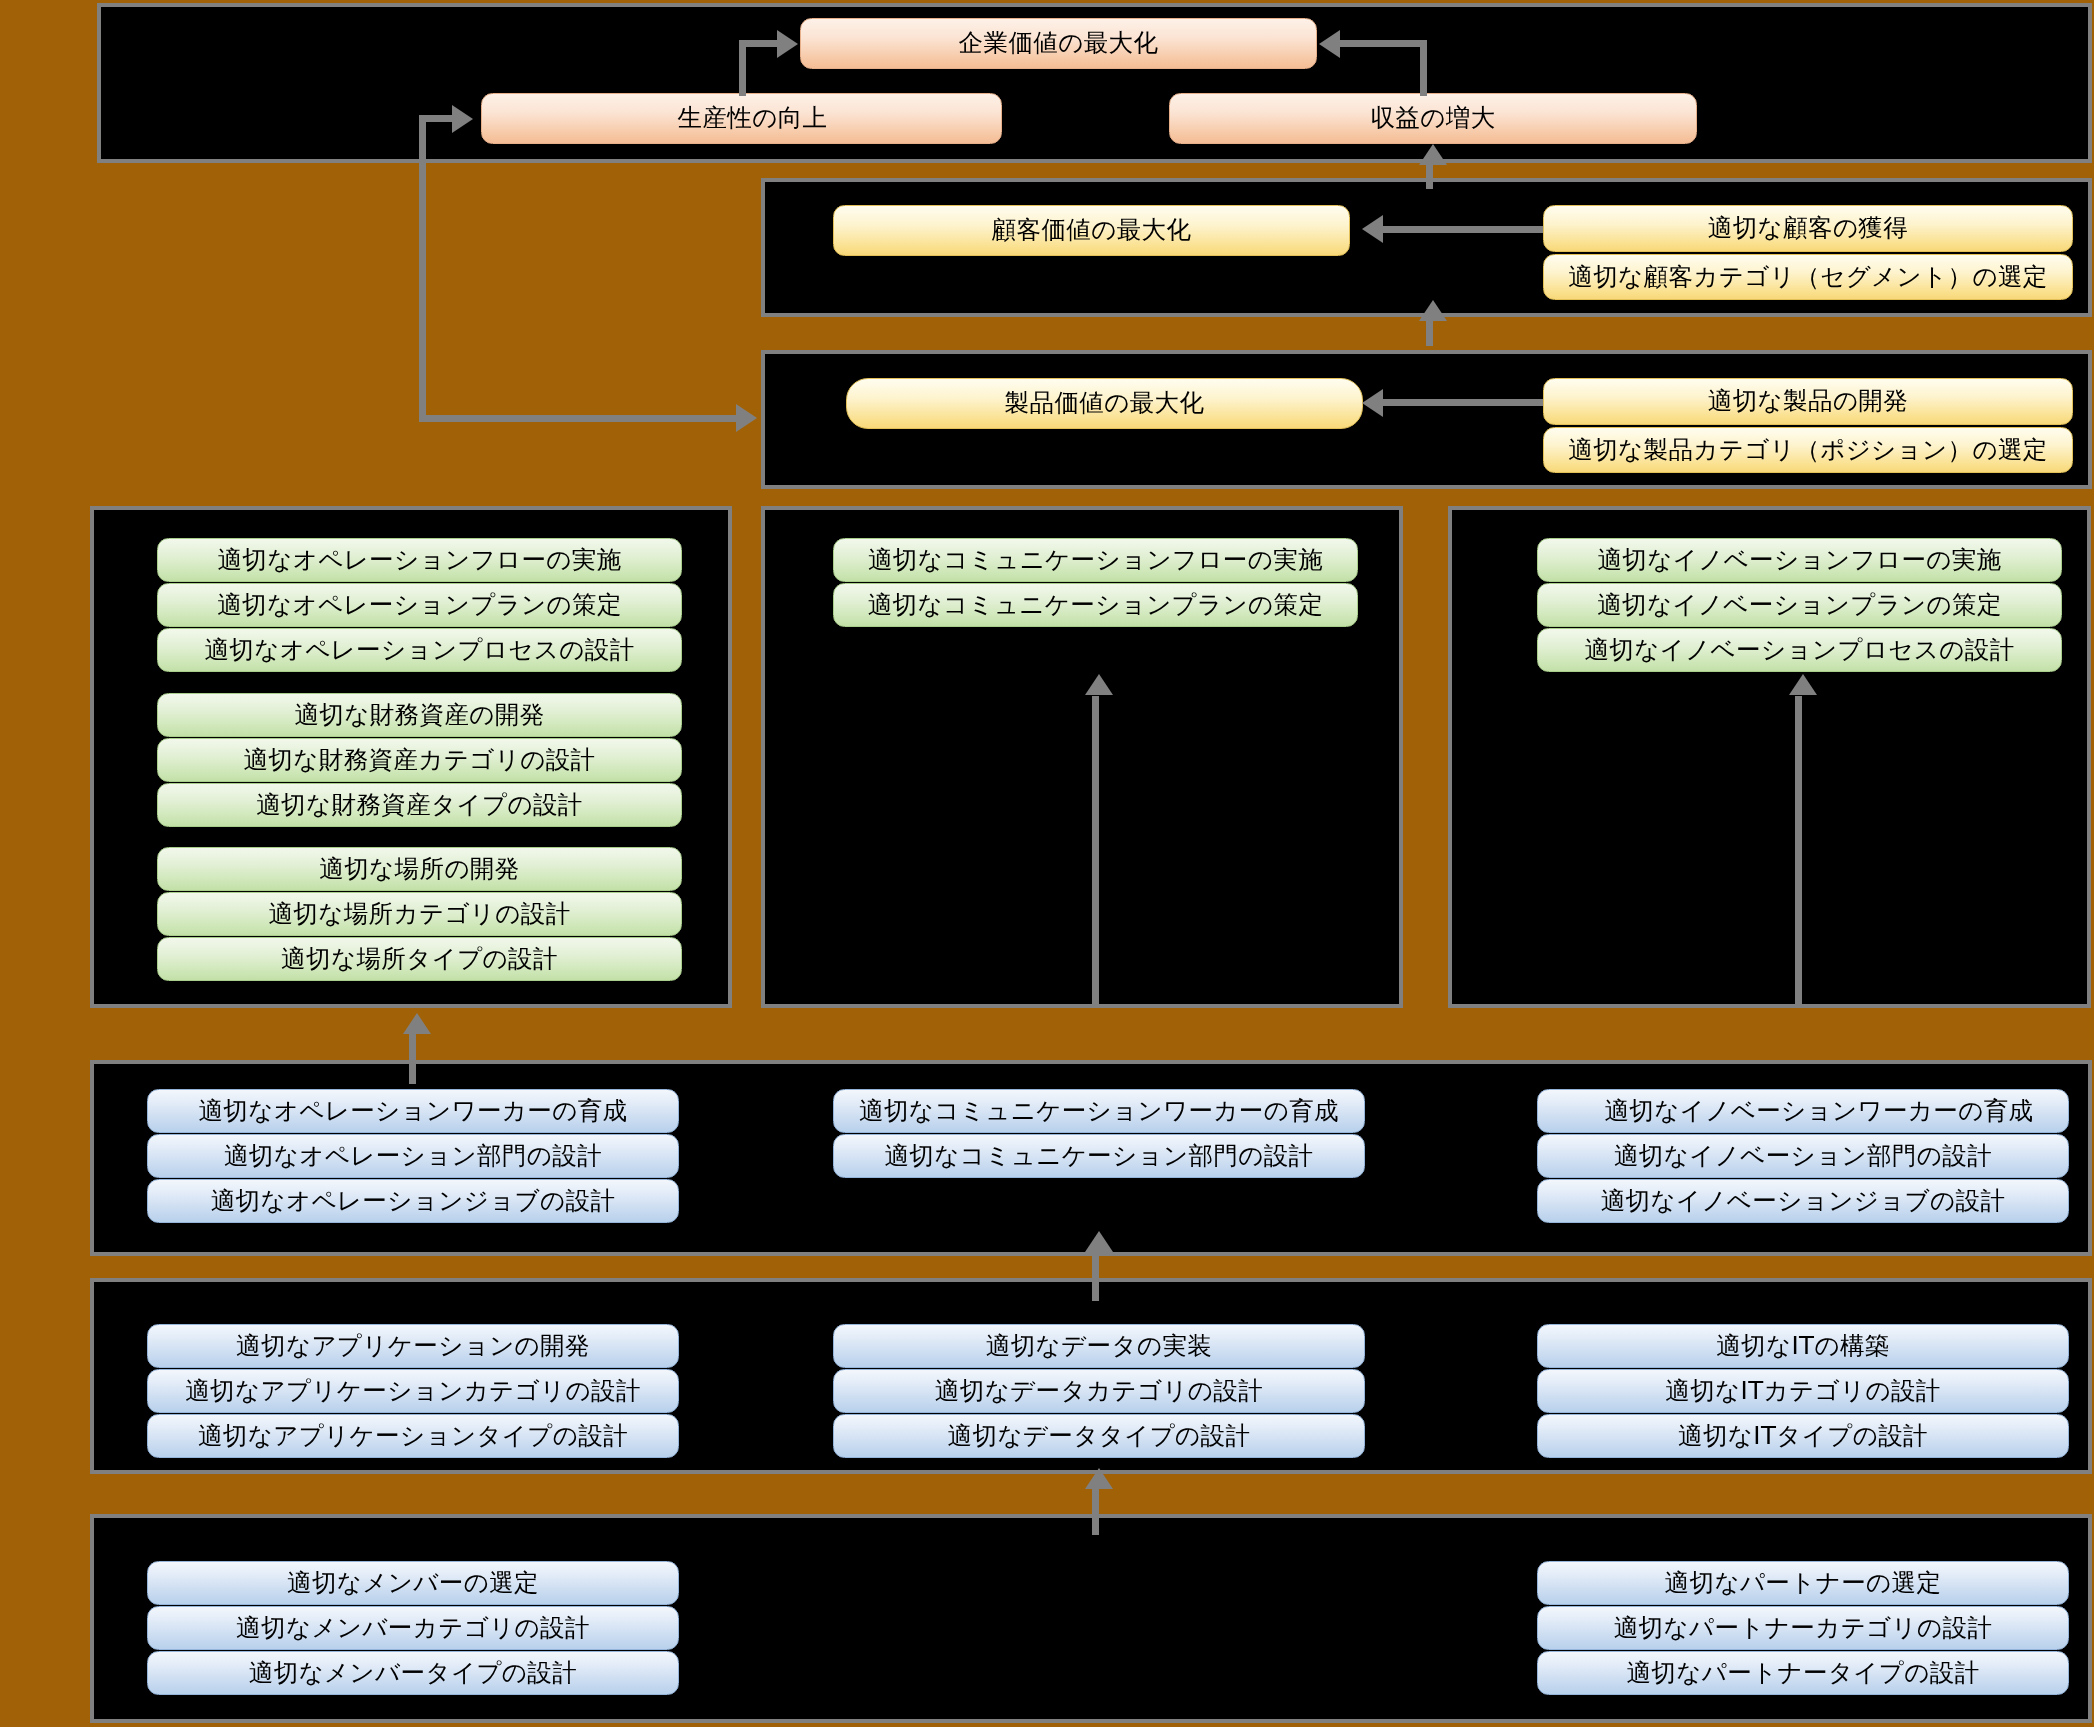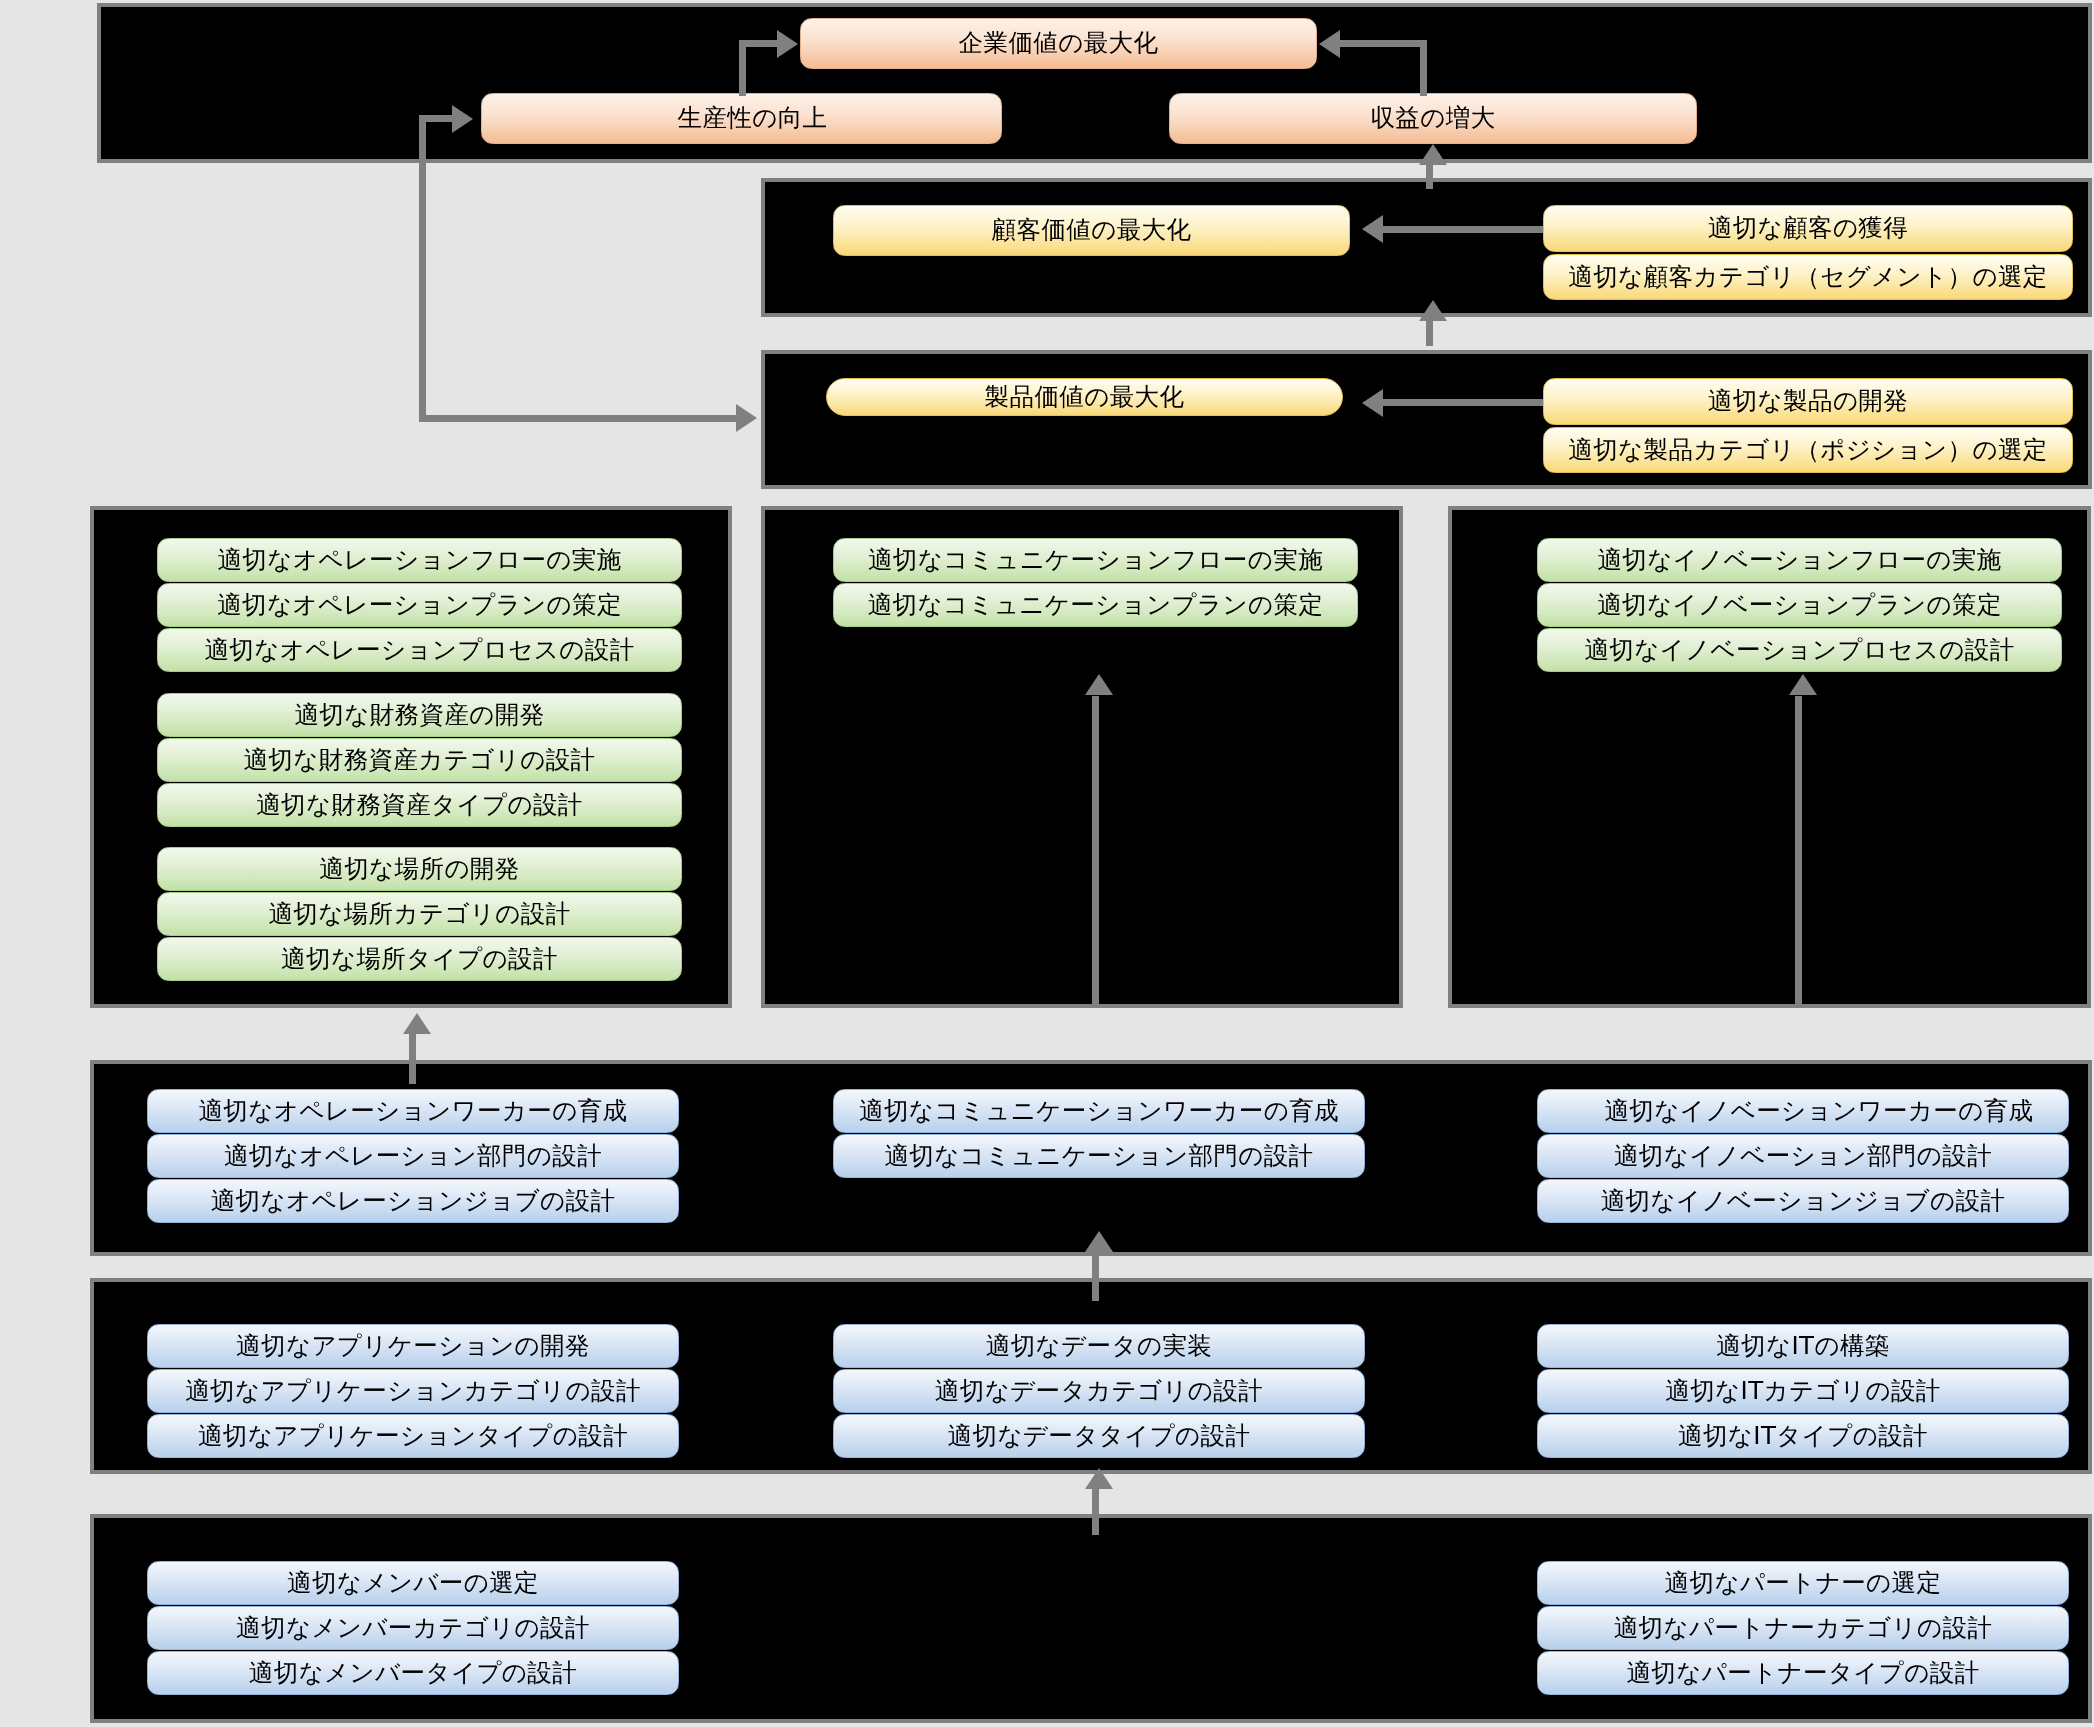--- a/index.html
+++ b/index.html
@@ -4,21 +4,21 @@
 <style>
   html,body{margin:0;padding:0;background:#000;}
   body{
     font-family:"DejaVu Sans","Liberation Sans",sans-serif;
     color:#000;
   }
   #canvas{
     position:relative;
     width:2095px;
     height:1727px;
-    background:#e5e5e5;
+    background:#a16207;
     overflow:hidden;
   }
   
   .panel{
     position:absolute;
     border:4.1px solid #808080;
     background:#000;
     box-sizing:border-box;
   }
   
@@ -101,21 +101,21 @@
   <div class="node n-yellow" style="left:1543px;top:254px;width:530px;height:46px;">適切な顧客カテゴリ（セグメント）の選定</div>
 
   <div class="ln-h" style="left:1383px;top:226px;width:160px;"></div>
   <div class="arrow arw-left" style="left:1362px;top:215px;"></div>
 
   <div class="ln-v" style="left:1426px;top:164px;height:24.5px;"></div>
   <div class="arrow arw-up" style="left:1419px;top:144px;"></div>
 
   <div class="panel" style="left:761px;top:350px;width:1331px;height:139px;"></div>
 
-  <div class="node n-yellow" style="left:826px;top:378px;width:517px;height:38px;border-radius:22px;">製品価値の最大化</div>
+  <div class="node n-yellow" style="left:846px;top:378px;width:517px;height:51px;border-radius:22px;">製品価値の最大化</div>
 
   <div class="node n-yellow" style="left:1543px;top:378px;width:530px;height:47px;">適切な製品の開発</div>
 
   <div class="node n-yellow" style="left:1543px;top:427px;width:530px;height:46px;">適切な製品カテゴリ（ポジション）の選定</div>
 
   <div class="ln-h" style="left:1383px;top:399px;width:160px;"></div>
   <div class="arrow arw-left" style="left:1362px;top:389px;"></div>
 
   <div class="ln-v" style="left:1426px;top:321px;height:24.5px;"></div>
   <div class="arrow arw-up" style="left:1419px;top:300px;"></div>

